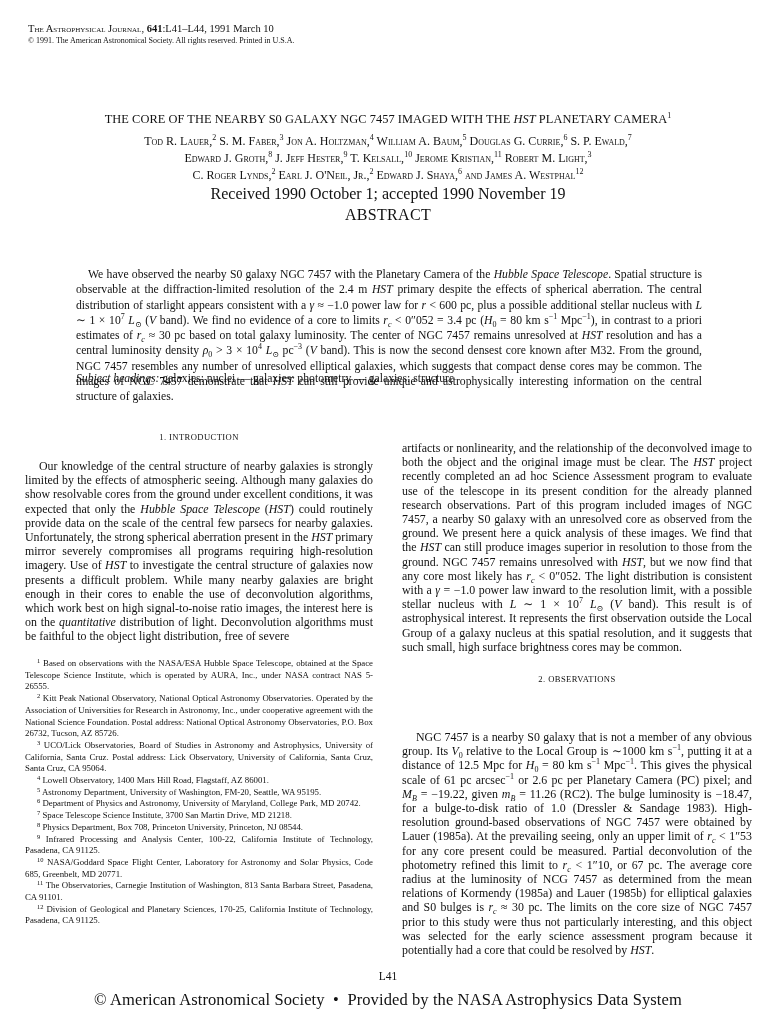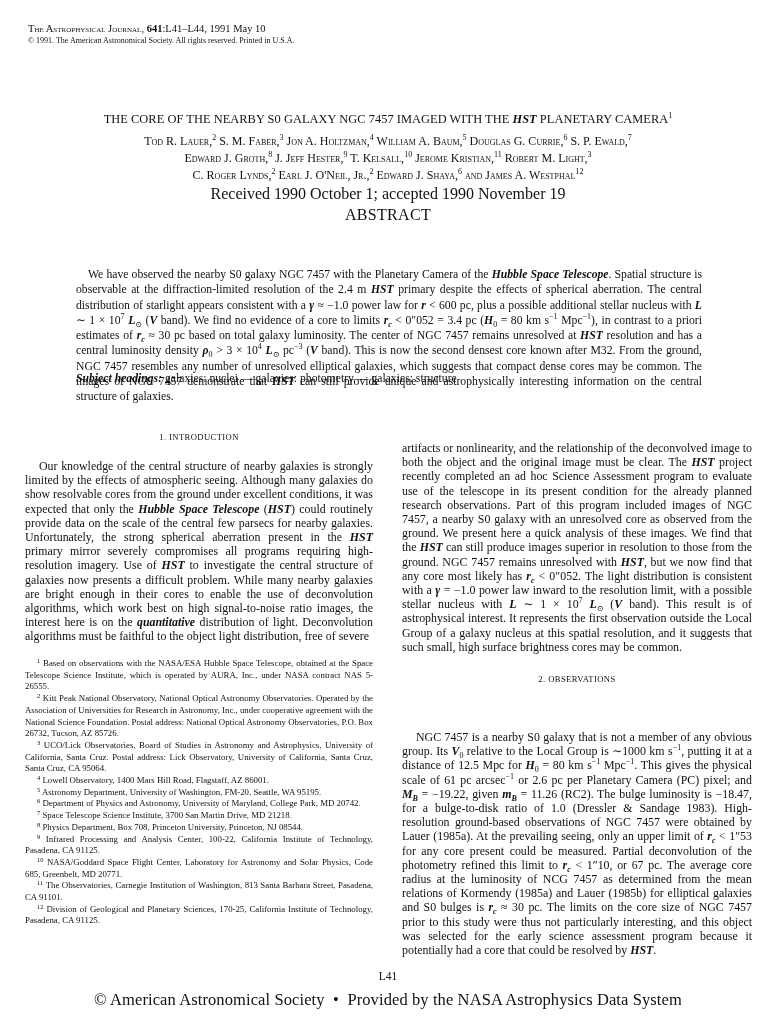--- a/index.html
+++ b/index.html
@@ -21,27 +21,27 @@
   .sec-head { font-size: 8.6px; letter-spacing: 0.4px; text-align: center; }
   .col { font-size: 11.9px; line-height: 14.2px; text-align: justify; margin-top: 40px; }
   .col p { margin: 0; text-indent: 14px; }
   .col-left { left: 25px; width: 348px; }
   .col-right { left: 402px; width: 350px; }
   .footnotes { left: 25px; width: 348px; top: 658px; font-size: 8.8px; line-height: 11.7px; text-align: justify; }
   .footnotes p { margin: 0; text-indent: 12px; }
   .footnotes sup { font-size: 6.5px; vertical-align: 3px; line-height: 0; }
   .page-num { left: 0; width: 776px; top: 970px; text-align: center; font-size: 11.5px; }
   .ads { left: 0; width: 776px; top: 990px; text-align: center; font-size: 16.5px; font-weight: normal; letter-spacing: 0.1px; }
-  i { font-style: italic; font-weight: bold; }
+  i { font-style: italic; }
 </style>
 </head>
 <body>
 
 <div class="abs journal">
-  <span class="sc">The Astrophysical Journal</span><span>, </span><b>641</b><span>:L41–L44, 1991 May 10</span>
+  <span class="sc">The Astrophysical Journal</span><span>, </span><b>641</b><span>:L41–L44, 1991 March 10</span>
 </div>
 <div class="abs copyright">© 1991. The American Astronomical Society. All rights reserved. Printed in U.S.A.</div>
 
 <div class="abs title">
   <span>THE CORE OF THE NEARBY S0 GALAXY NGC 7457 IMAGED WITH THE </span><i>HST</i><span> PLANETARY CAMERA</span><sup>1</sup>
 </div>
 
 <div class="abs authors" id="authors"><span>Tod R. Lauer,</span><sup>2</sup> <span>S. M. Faber,</span><sup>3</sup> <span>Jon A. Holtzman,</span><sup>4</sup> <span>William A. Baum,</span><sup>5</sup> <span>Douglas G. Currie,</span><sup>6</sup> <span>S. P. Ewald,</span><sup>7</sup><br><span>Edward J. Groth,</span><sup>8</sup> <span>J. Jeff Hester,</span><sup>9</sup> <span>T. Kelsall,</span><sup>10</sup> <span>Jerome Kristian,</span><sup>11</sup> <span>Robert M. Light,</span><sup>3</sup><br><span>C. Roger Lynds,</span><sup>2</sup> <span>Earl J. O'Neil, Jr.,</span><sup>2</sup> <span>Edward J. Shaya,</span><sup>6</sup> <span>and James A. Westphal</span><sup>12</sup> </div>
 
 <div class="abs received">Received 1990 October 1; accepted 1990 November 19</div>

